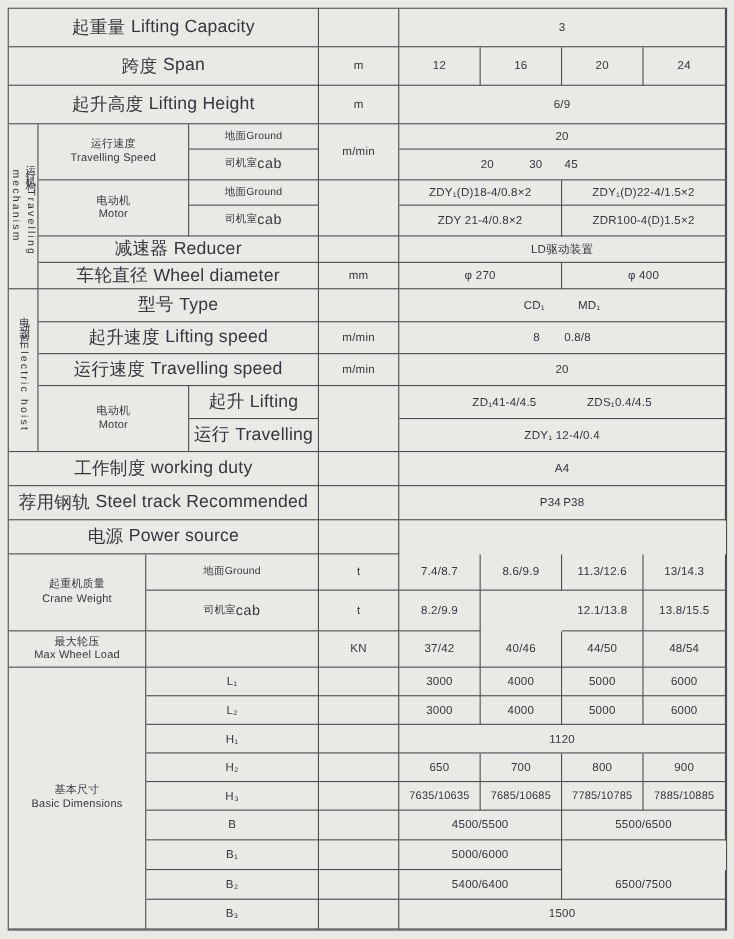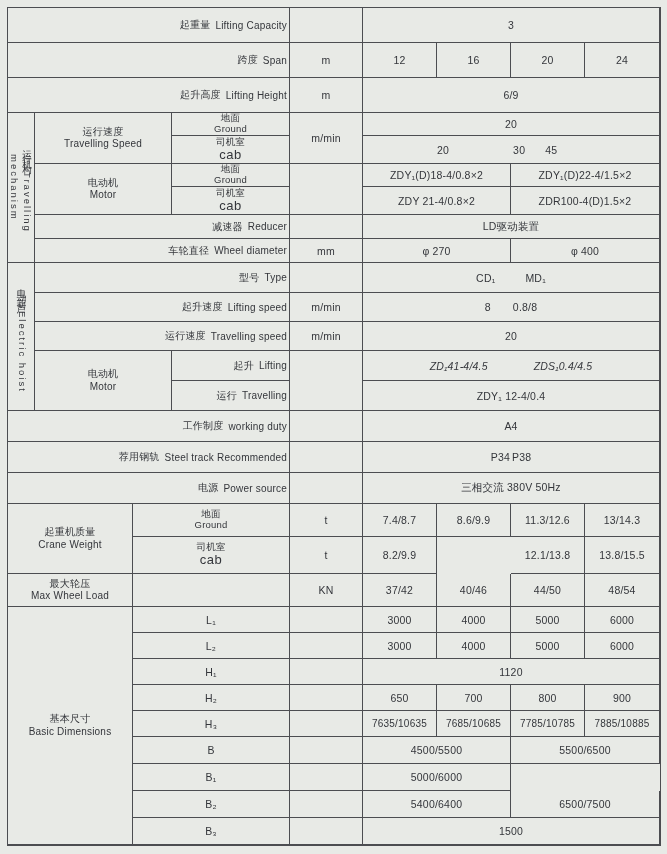--- a/index.html
+++ b/index.html
@@ -18,34 +18,34 @@
     border:1px solid var(--ln);
     background:var(--bg);
   }
   .c{
     border-right:1px solid var(--ln);
     border-bottom:1px solid var(--ln);
     display:flex;align-items:center;justify-content:center;
     text-align:center;font-size:10.5px;letter-spacing:.2px;
     overflow:hidden;padding:1px 2px;
   }
-  .lbl{font-size:10px;justify-content:flex-end;}
+  .lbl{font-size:16px;}
   .lbl .en{margin-left:5px;}
   .two{flex-direction:column;line-height:1.25;font-size:10px;}
-  .sub{flex-direction:column;line-height:1.15;font-size:9.5px;}
+  .sub{flex-direction:row;line-height:1.15;font-size:9.5px;}
   .cab-word{font-size:13px;letter-spacing:.5px;}
   .vcell .vtext{writing-mode:vertical-rl;font-size:9.5px;letter-spacing:2px;}
   .vcell .zh{letter-spacing:5px;}
   .vcell .en{margin-top:10px;}
   .pair{gap:30px;}
   .pair-sm{gap:2px;text-align:right;}
   .pair-8{gap:22px;}
-  .pair-zd{gap:46px;font-style:italic;}
+  .pair-zd{gap:46px;}
   .cab-speeds{justify-content:flex-start;padding-left:74px;}
-  .cab-speeds .v2{margin-left:64px;}
+  .cab-speeds .v2{margin-left:32px;}
   .cab-speeds .v3{margin-left:20px;}
 </style>
 </head>
 <body>
 
 <div class="sheet">
 <div class="spec-table">
 
   <div class="c lbl" style="grid-area:1/1/2/5">
         <span class="zh">起重量</span>
@@ -193,21 +193,20 @@
   <div class="c pair-sm" style="grid-area:16/6/17/10">
         <span>P34</span>
         <span>P38</span>
       </div>
 
   <div class="c lbl" style="grid-area:17/1/18/5">
         <span class="zh">电源</span>
         <span class="en">Power source</span>
       </div>
   <div class="c" style="grid-area:17/5/18/6"></div>
-  <div class="c" style="grid-area:17/6/18/10">三相交流 380V 50Hz</div>
 
   <div class="c two" style="grid-area:18/1/20/3">
         <span>起重机质量</span>
         <span>Crane Weight</span>
       </div>
   <div class="c sub" style="grid-area:18/3/19/5">
         <span>地面</span>
         <span>Ground</span>
       </div>
   <div class="c" style="grid-area:18/5/19/6">t</div>

